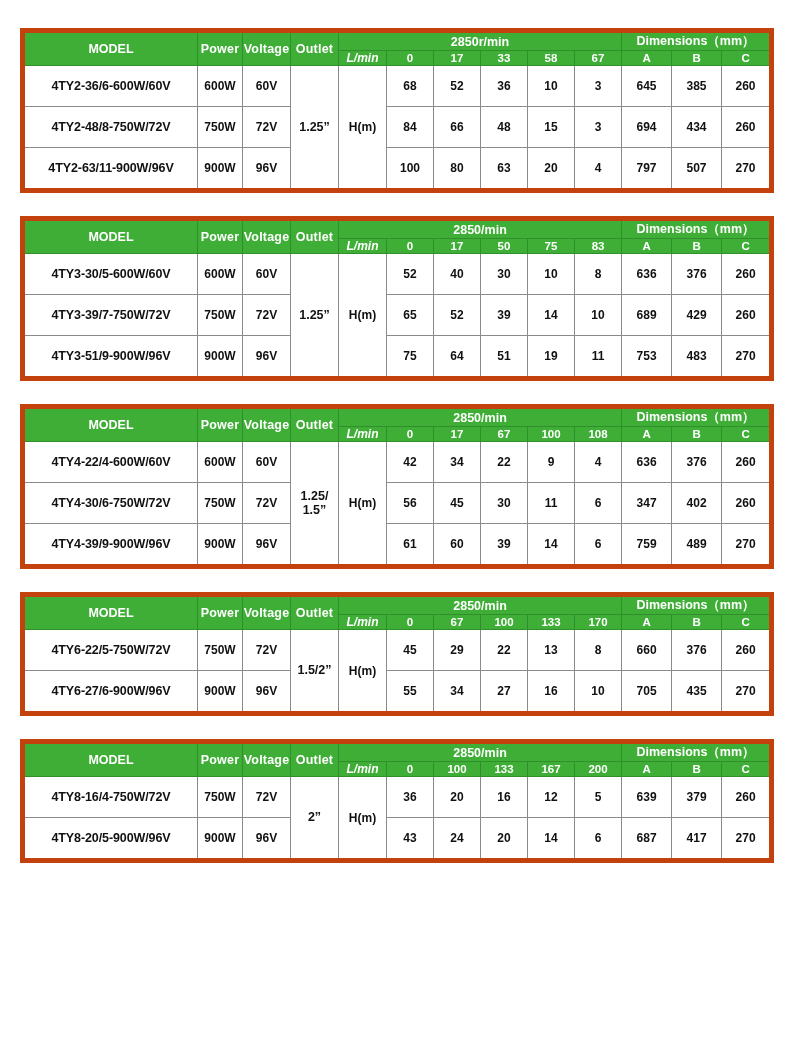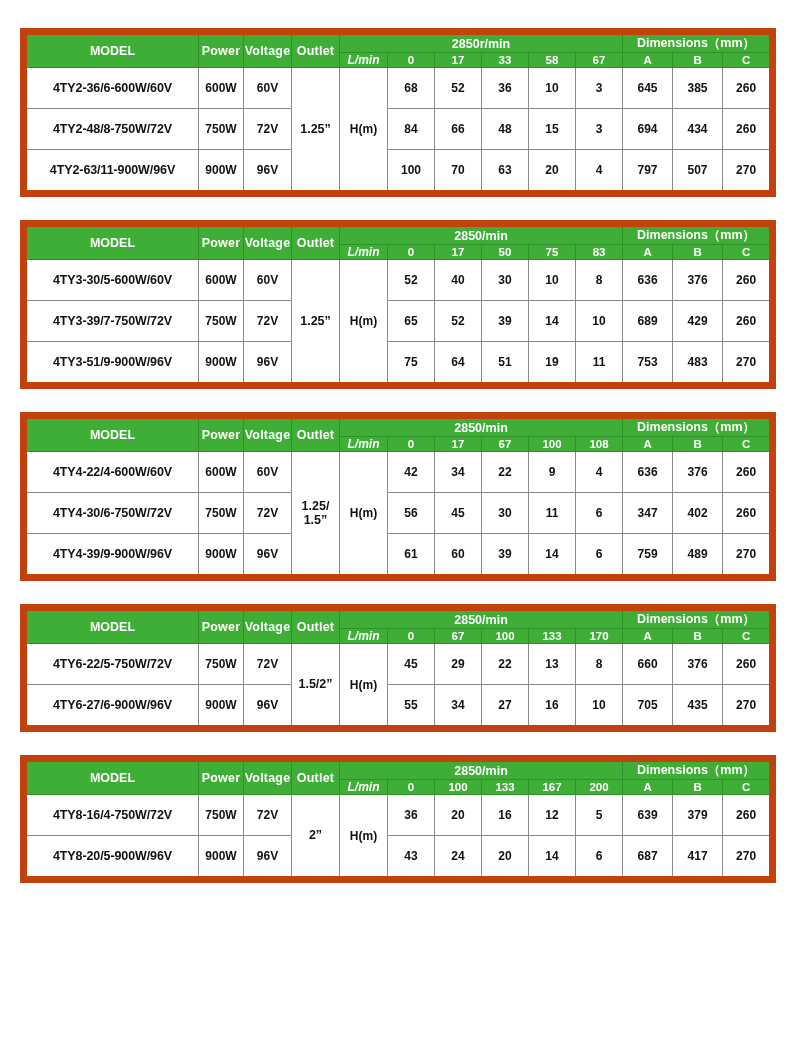--- a/index.html
+++ b/index.html
@@ -23,21 +23,21 @@
     display: flex;
     flex-direction: column;
   }
   .spacer-top { height: 28px; flex: none; }
   .spacer-gap { height: 23px; flex: none; }
 
   table.spec {
     width: 750px;
     border-collapse: collapse;
     table-layout: fixed;
-    border: 7px solid #c2410c;
+    border: 5px solid #c2410c;
   }
   table.spec td, table.spec th {
     border: 1px solid #8a8a8a;
     padding: 0;
     text-align: center;
     vertical-align: middle;
     font-weight: bold;
   }
   
   table.spec th {
@@ -160,21 +160,21 @@
             <td class="body-cell num-cell">3</td>
             <td class="body-cell dim-cell">694</td>
             <td class="body-cell dim-cell">434</td>
             <td class="body-cell dim-cell">260</td>
           </tr>
           <tr>
             <td class="body-cell model-cell">4TY2-63/11-900W/96V</td>
             <td class="body-cell num-cell">900W</td>
             <td class="body-cell num-cell">96V</td>
             <td class="body-cell num-cell">100</td>
-            <td class="body-cell num-cell">70</td>
+            <td class="body-cell num-cell">80</td>
             <td class="body-cell num-cell">63</td>
             <td class="body-cell num-cell">20</td>
             <td class="body-cell num-cell">4</td>
             <td class="body-cell dim-cell">797</td>
             <td class="body-cell dim-cell">507</td>
             <td class="body-cell dim-cell">270</td>
           </tr>
         </tbody>
       </table>
       <div class="spacer-gap"></div>

